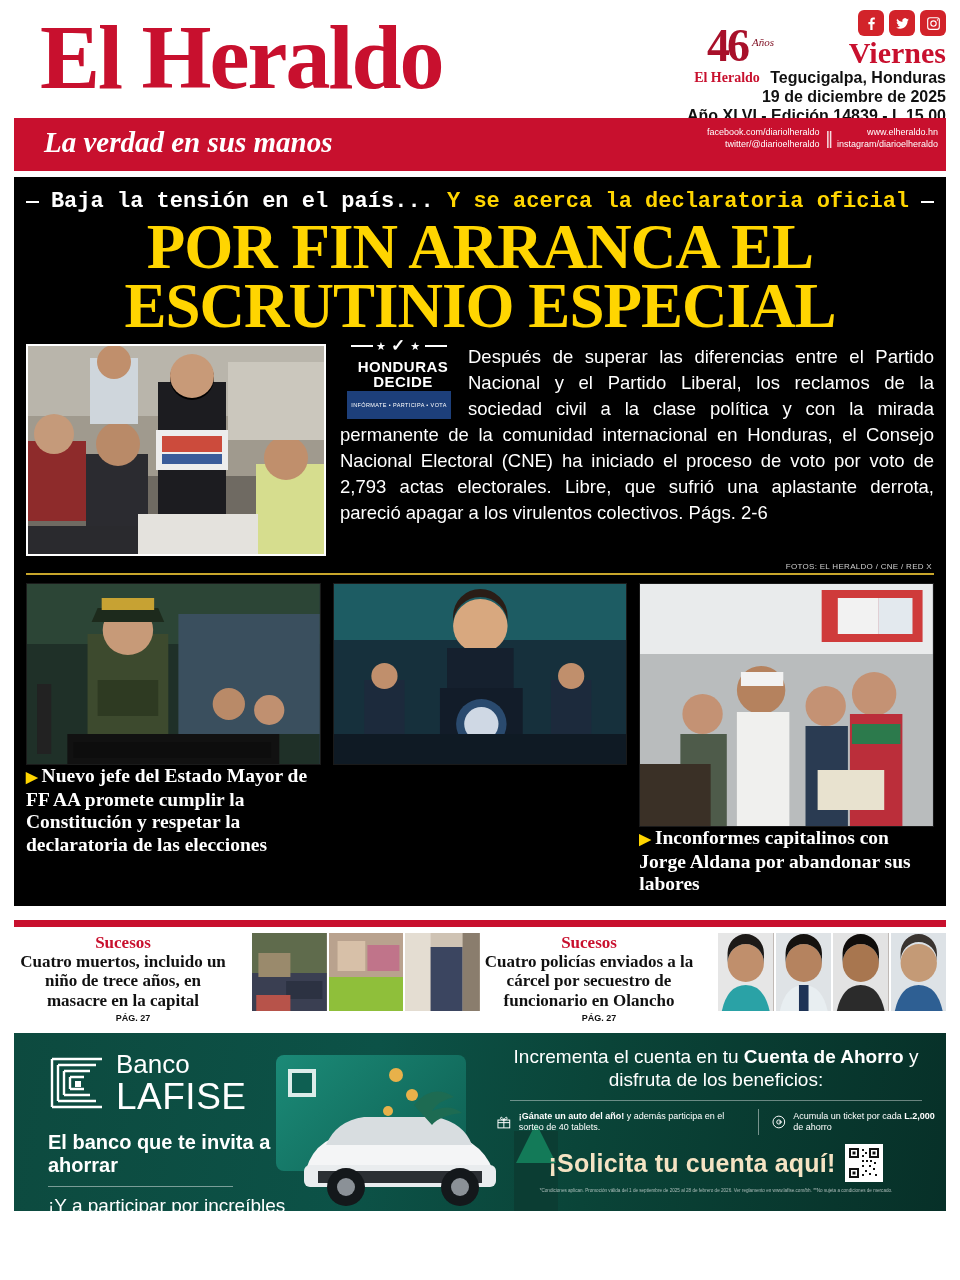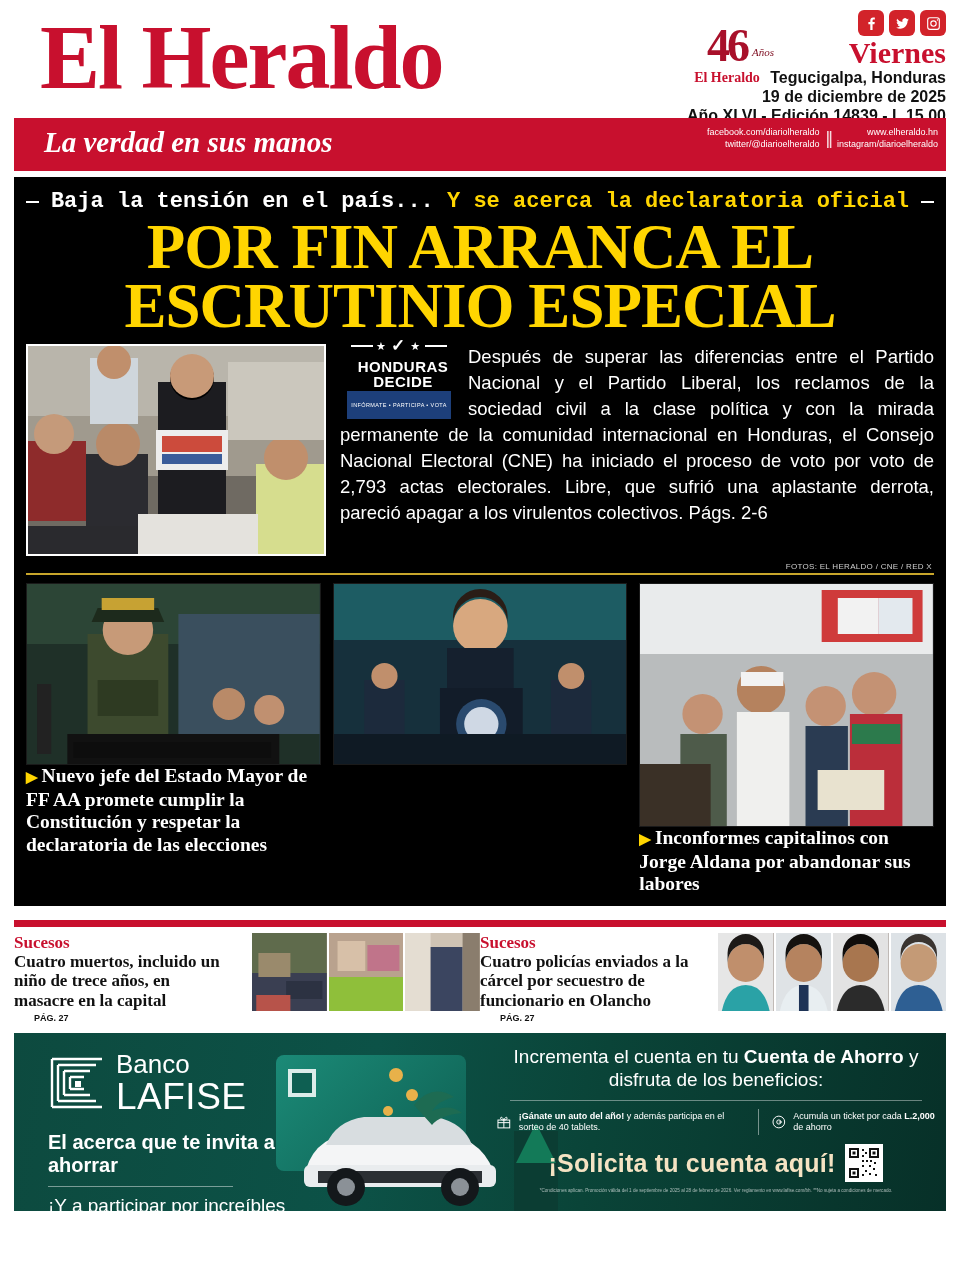--- a/index.html
+++ b/index.html
@@ -21,21 +21,21 @@
   }
   .mast-anniv {
     position: absolute; left: 672px; top: 24px; width: 110px; text-align:center;
   }
   .anniv-num {
     font-family: "Liberation Serif", serif; font-weight: 700;
     font-size: 46px; line-height: 44px; color: #a8102a; letter-spacing:-3px;
     display:block; position:relative;
   }
   .anniv-anos {
-    position:absolute; right: 8px; top: 22px;
+    position:absolute; right: 8px; top: 12px;
     font-family: "Liberation Serif", serif; font-style: italic;
     font-size: 11px; color:#7d0c1f;
   }
   .anniv-brand {
     display:block; font-family:"Liberation Serif", serif; font-weight:700;
     font-size: 14px; color:#c8102e; margin-top: 2px;
   }
   .mast-right { position: absolute; right: 14px; top: 10px; width: 290px; text-align: right; }
   .social-row { display:flex; justify-content:flex-end; gap:5px; margin-bottom: 1px; }
   .sicon { width: 26px; height: 26px; background:#d2232a; border-radius:6px;
@@ -113,21 +113,21 @@
   .col-head {
     color:#fff; font-family:"Liberation Serif", serif; font-weight:700;
     font-size: 19.5px; line-height: 22.5px; 
   }
   .tri { color:#ffd500; font-size: 15px; margin-right: 4px; }
 
   
   .sucesos-wrap { margin: 14px 14px 0 14px; }
   .suc-rule { height: 7px; background:#c8102e; }
   .sucesos { display:flex; gap: 0; padding-top: 6px; }
-  .suc-item { flex:1; display:flex; gap:20px; }
+  .suc-item { flex:1; display:flex; gap:20px;text-align:center; }
   .suc-text { width: 218px; flex: 0 0 218px; }
   .suc-kicker { color:#c8102e; font-family:"Liberation Serif", serif; font-weight:700; font-size:17px; line-height:19px;}
   .suc-title { color:#111; font-family:"Liberation Serif", serif; font-weight:700; font-size:17px; line-height:19.5px; }
   .suc-pag { color:#111; font-family:"Liberation Sans", sans-serif; font-weight:700; font-size:9px; margin-top:3px;padding-left:20px;}
   .suc-photos { flex:1; display:flex; gap:2px; height: 78px; }
   .suc-photos .sp { flex:1; background:#9a8e86; overflow:hidden; position:relative;}
 
   
   .ad { margin: 10px 14px 0 14px; height: 178px; position:relative; overflow:hidden;
         background: linear-gradient(100deg,#0d4a3f 0%,#0c5247 38%,#0a4438 62%,#073028 100%); }
@@ -467,21 +467,21 @@
             <path d="M16 16 h26 M16 16 v24 M16 40 h26"></path>
             <path d="M22 22 h14 M22 22 v12 M22 34 h14"></path>
           </g>
           <rect x="27" y="26" width="6" height="6" fill="#ffffff"></rect>
         </svg>
         <span class="lafise-words">
           <span class="b1">Banco</span>
           <span class="b2">LAFISE</span>
         </span>
       </div>
-      <div class="ad-tag">El acerca que te invita a ahorrar</div>
+      <div class="ad-tag">El banco que te invita a ahorrar</div>
       <div class="ad-hr"></div>
       <div class="ad-sub">¡Y a participar por increíbles premios!</div>
     </div>
 
     <div class="ad-right">
       <div class="ad-head"><span>Incrementa el cuenta en tu </span><b>Cuenta de Ahorro</b><span> y disfruta de los beneficios:</span></div>
       <div class="ad-hr2"></div>
       <div class="ad-bullets">
         <div class="bullet">
           <svg width="20" height="20" viewBox="0 0 24 24">

